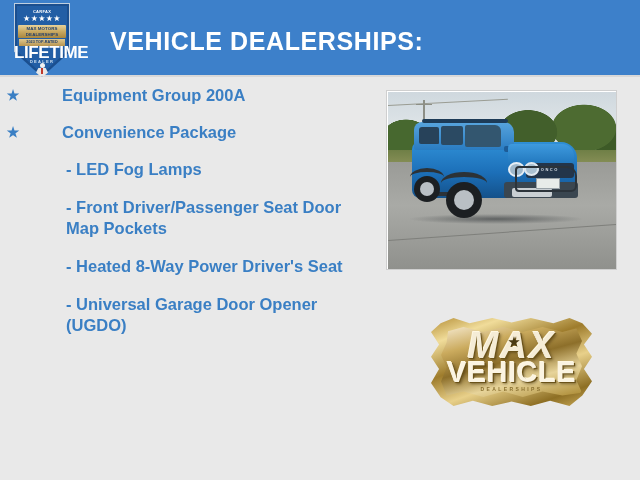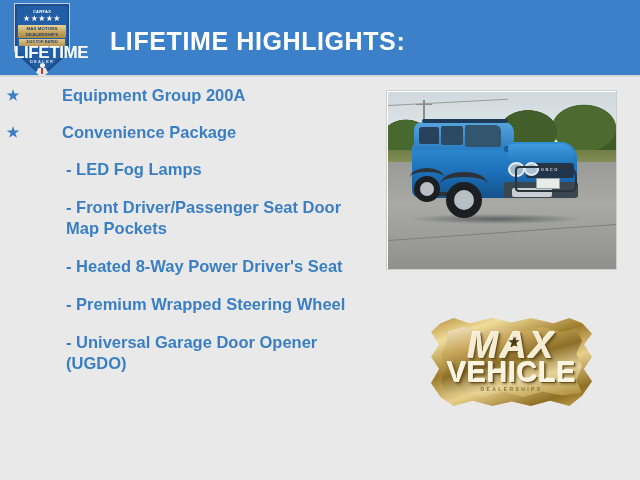--- a/index.html
+++ b/index.html
@@ -511,21 +511,21 @@
     <div class="badge-ribbon2">2023 TOP-RATED</div>
     <div class="badge-lifetime">LIFETIME</div>
     <div class="badge-dealer">DEALER</div>
     <div class="badge-figure">
       <div class="badge-fig-head"></div>
       <div class="badge-fig-body"></div>
       <div class="badge-fig-tie"></div>
     </div>
   </div>
 
-  <div class="header-title">LIFETIME HIGHLIGHTS:</div>
+  <div class="header-title">VEHICLE DEALERSHIPS:</div>
 </div>
 
 <div class="main">
 
   <div class="features">
 
     <div class="feature">
       <span class="bullet-star">★</span>
       <span class="feature-label">Equipment Group 200A</span>
     </div>
@@ -543,24 +543,20 @@
     <div class="feature sub">
       <span class="bullet-indent"></span>
       <span class="feature-label">- Front Driver/Passenger Seat Door Map Pockets</span>
     </div>
 
     <div class="feature sub">
       <span class="bullet-indent"></span>
       <span class="feature-label">- Heated 8-Way Power Driver's Seat</span>
     </div>
 
-    <div class="feature sub">
-      <span class="bullet-indent"></span>
-      <span class="feature-label">- Premium Wrapped Steering Wheel</span>
-    </div>
 
     <div class="feature sub">
       <span class="bullet-indent"></span>
       <span class="feature-label">- Universal Garage Door Opener (UGDO)</span>
     </div>
 
   </div>
 
   <div class="photo-frame">
     <div class="photo">

